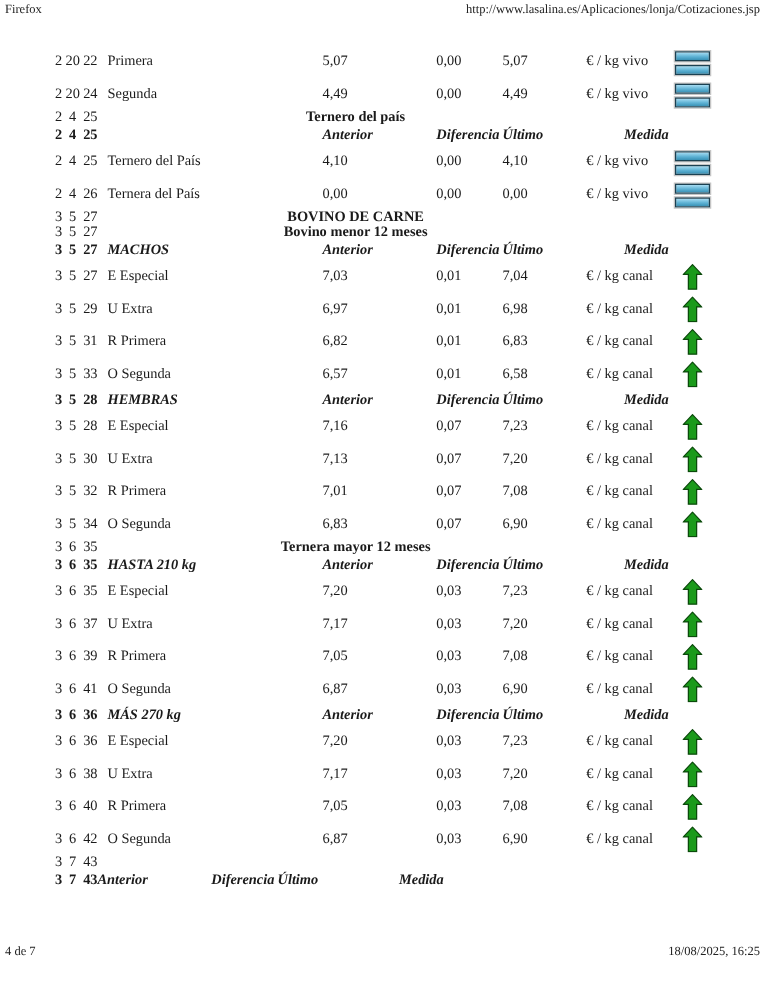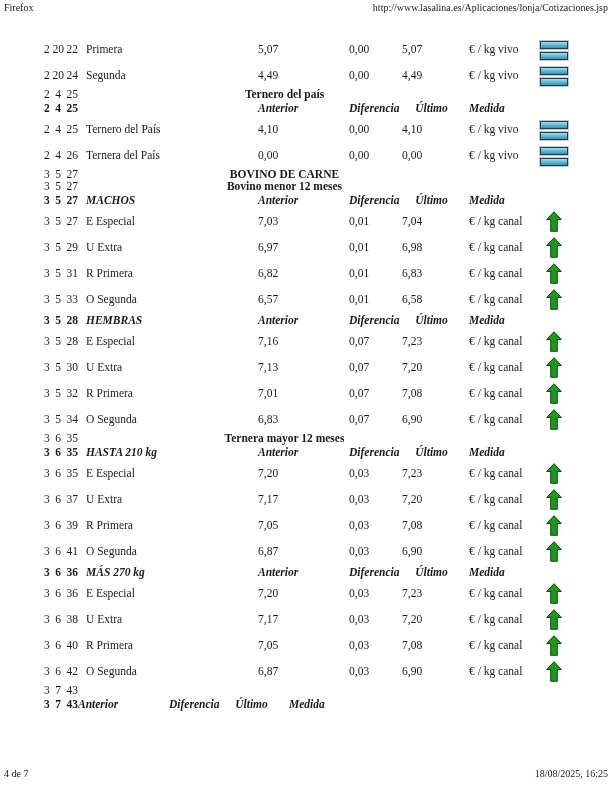--- a/index.html
+++ b/index.html
@@ -11,21 +11,21 @@
     color:#1a1a1a;
     overflow:hidden;
   }
   
   .phead,.pfoot{
     position:absolute;left:4px;right:4px;
     display:flex;justify-content:space-between;
     font-size:10px;line-height:12px;color:#222;
   }
   .phead{top:2px;}
-  .pfoot{bottom:4px;}
+  .pfoot{bottom:16px;}
 
   
   .tbl{position:absolute;top:36px;left:0;right:0;}
   .row{display:flex;align-items:center;white-space:nowrap;font-size:11.5px;}
   .row.data{height:26px;}
   .row.sect,.row.heads{height:16px;font-weight:bold;}
   .row.sect .code,.row.heads .code{font-weight:bold;}
 
   .code{display:flex;justify-content:space-between;width:34px;margin-left:44px;flex:none;}
   .code span{text-align:right;}
@@ -38,22 +38,22 @@
   .iconcell{width:30px;flex:none;display:flex;justify-content:center;align-items:center;}
 
   
   .sectitle{width:385px;margin-left:8px;text-align:center;padding-left:12px;box-sizing:border-box;font-weight:bold;}
 
   
   .row.heads{font-style:italic;}
   .h-label{width:172px;margin-left:8px;padding-right:36px;box-sizing:border-box;flex:none;}
   .h-ant{width:91px;text-align:left;box-sizing:border-box;flex:none;}
   .h-dif{width:53px;text-align:left;flex:none;}
-  .h-ult{width:67px;text-align:center;padding-right:8px;box-sizing:border-box;flex:none;}
-  .h-med{width:70px;padding-right:4px;box-sizing:border-box;flex:none;}
+  .h-ult{width:67px;text-align:left;padding-right:8px;box-sizing:border-box;flex:none;}
+  .h-med{width:70px;text-align:right;padding-right:4px;box-sizing:border-box;flex:none;}
   .row.heads .code{font-style:normal;}
 
   
   .eq{display:flex;flex-direction:column;gap:3px;margin-top:2px;}
   .eqbar{
     width:26px;height:6px;
     border:1px solid var(--equal-border,#1b4152);
     box-shadow:0 0 0 1px var(--equal-outline,#c4c4c4);
     background:linear-gradient(180deg,var(--equal-fill-top,#a6dcf2) 0%,#5eb2d4 55%,var(--equal-fill-bottom,#3890b4) 100%);
   }

